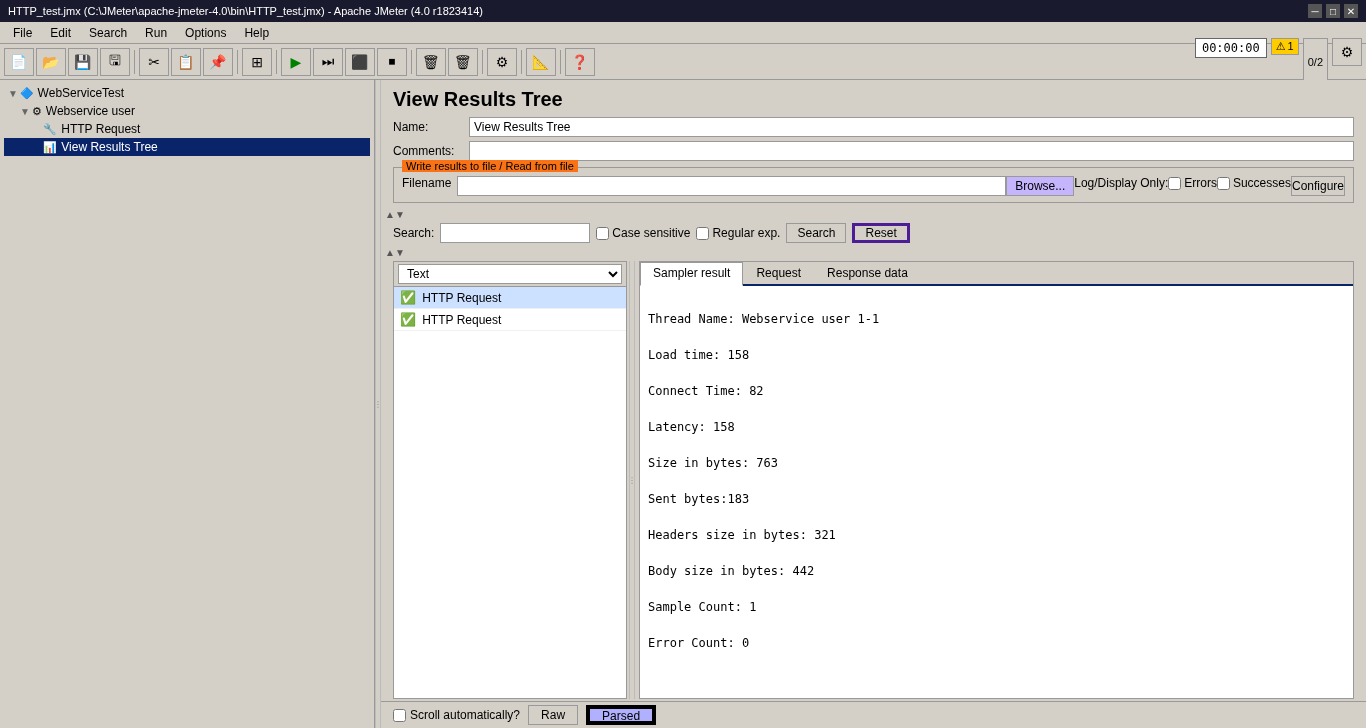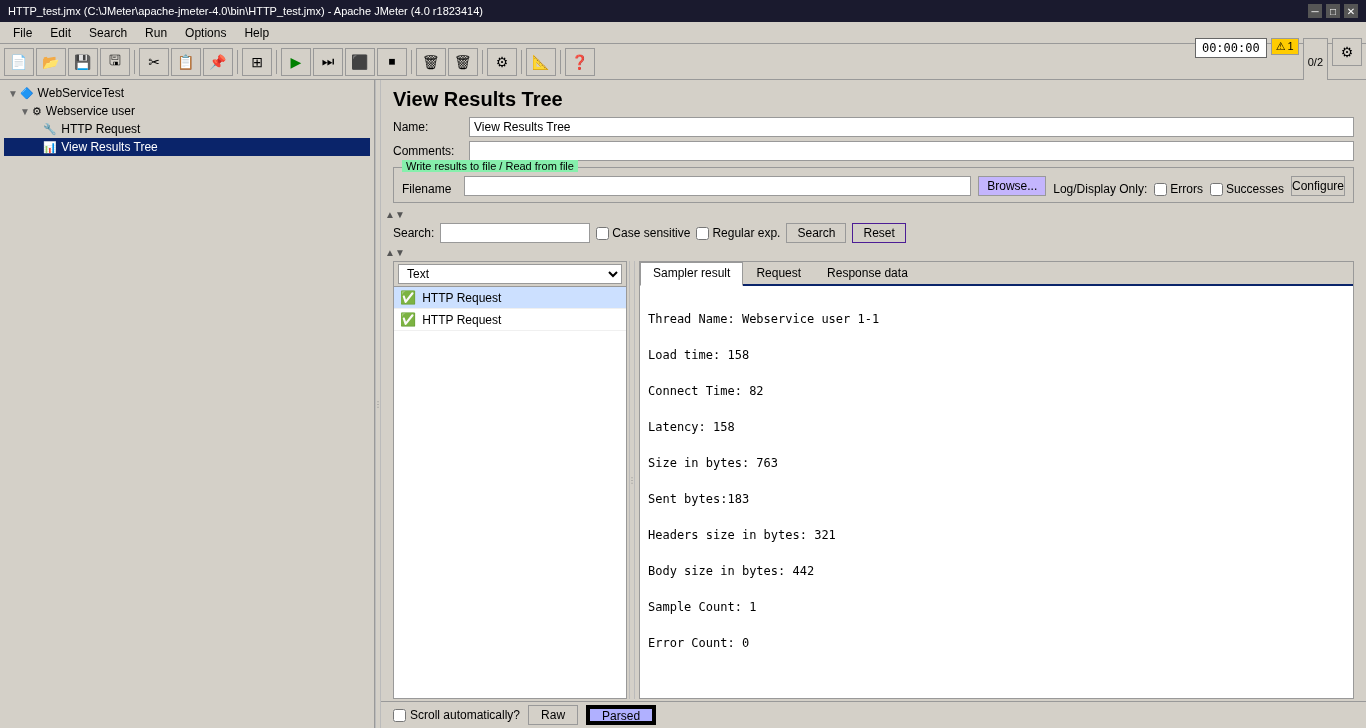--- a/index.html
+++ b/index.html
@@ -147,28 +147,28 @@
     .section-border {
       margin: 4px 12px;
       border: 1px solid #999;
       padding: 4px 8px;
       position: relative;
     }
     .section-title {
       position: absolute;
       top: -8px;
       left: 8px;
-      background: #86efac;
+      background: #f97316;
       padding: 0 4px;
       font-size: 11px;
     }
     .file-row {
       display: flex;
-      align-items: flex-end;
-      gap: 7px;
+      align-items: flex-start;
+      gap: 0;
       padding: 4px 0 2px 0;
     }
     .file-label { font-size: 12px; min-width: 55px; }
     .file-input {
       flex: 1;
       height: 20px;
       border: 1px solid #999;
       background: #fff;
       padding: 0 4px;
       font-size: 12px;
@@ -234,21 +234,21 @@
       padding: 0 10px;
       background: #d4d0c8;
       border: 1px solid #999;
       cursor: pointer;
       font-size: 12px;
     }
     .reset-btn {
       height: 20px;
       padding: 0 10px;
       background: #d4d0c8;
-      border: 1px solid #4c1d95;
+      border: 3px solid #4c1d95;
       cursor: pointer;
       font-size: 12px;
     }
     
     
     #results-area {
       display: flex;
       flex: 1;
       margin: 2px 0;
       overflow: hidden;

